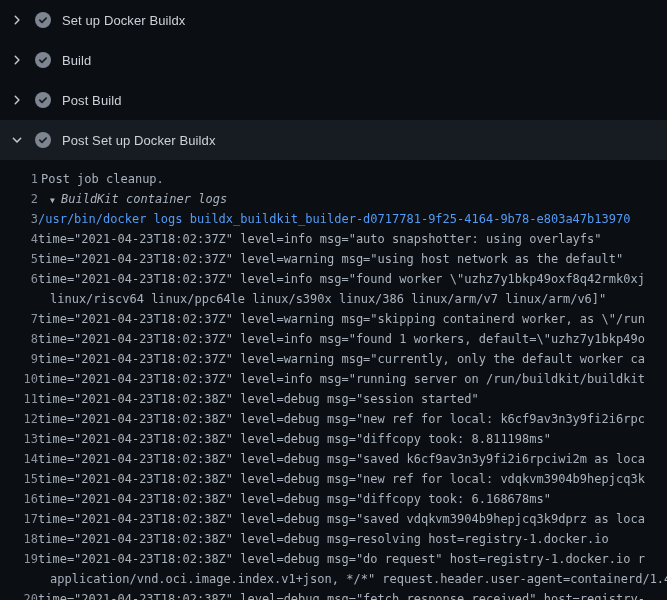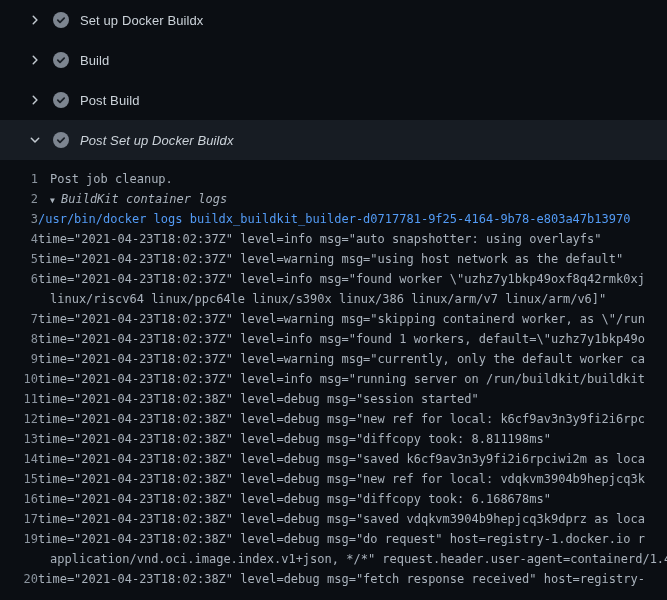--- a/index.html
+++ b/index.html
@@ -7,24 +7,24 @@
     width: 667px; height: 600px; overflow: hidden;
     background: var(--background, #0b0e13);
     font-family: "Liberation Sans", sans-serif;
   }
   .app { width: 667px; height: 600px; overflow: hidden; }
 
   
   .steps { }
   .step {
     display: flex; align-items: center;
-    height: 40px; padding-left: 28px;
+    height: 40px; padding-left: 10px;
     cursor: pointer;
   }
-  .step.expanded { background: var(--expanded-row-background, #171c23); font-style: italic; }
+  .step.expanded { background: var(--expanded-row-background, #171c23); }
   .chev {
     width: 14px; height: 14px; flex: none;
     display: flex; align-items: center; justify-content: center;
     color: var(--chevron, #c3cad1);
   }
   .chev svg { display: block; }
   .step.expanded .chev svg { transform: rotate(90deg); }
   .check {
     width: 16px; height: 16px; flex: none;
     margin-left: 11px;
@@ -49,21 +49,21 @@
     height: 20px; line-height: 20px;
     white-space: pre; overflow: hidden;
   }
   .ln {
     width: 38px; flex: none;
     text-align: right;
     color: var(--line-number, #8b949e);
     user-select: none;
   }
   .lt { white-space: pre; }
-  .indent-base .lt  { margin-left: 12px; }
+  .indent-base .lt  { margin-left: 3px; }
   .indent-group .lt { }
   .indent-wrap .lt  { margin-left: 12px; }
   .kind-command .lt { color: var(--command-text, #539bf5); }
   .tog {
     display: inline-block; width: 11px; flex: none;
     margin-left: 12px; font-size: 8px;
     color: var(--log-text, #a9b2bc);
     cursor: pointer;
   }
   .line.has-toggle .lt { margin-left: 0; font-style: italic; }
@@ -197,20 +197,24 @@
   </div>
       <div class="line indent-group kind-text">
     <span class="ln">16</span>
     <span class="lt">time="2021-04-23T18:02:38Z" level=debug msg="diffcopy took: 6.168678ms"</span>
   </div>
       <div class="line indent-group kind-text">
     <span class="ln">17</span>
     <span class="lt">time="2021-04-23T18:02:38Z" level=debug msg="saved vdqkvm3904b9hepjcq3k9dprz as loca</span>
   </div>
       <div class="line indent-group kind-text">
+    <span class="ln">18</span>
+    <span class="lt">time="2021-04-23T18:02:38Z" level=debug msg=resolving host=registry-1.docker.io</span>
+  </div>
+      <div class="line indent-group kind-text">
     <span class="ln">19</span>
     <span class="lt">time="2021-04-23T18:02:38Z" level=debug msg="do request" host=registry-1.docker.io r</span>
   </div>
       <div class="line indent-wrap kind-text">
     <span class="ln"></span>
     <span class="lt">application/vnd.oci.image.index.v1+json, */*" request.header.user-agent=containerd/1.4</span>
   </div>
       <div class="line indent-group kind-text">
     <span class="ln">20</span>
     <span class="lt">time="2021-04-23T18:02:38Z" level=debug msg="fetch response received" host=registry-</span>

